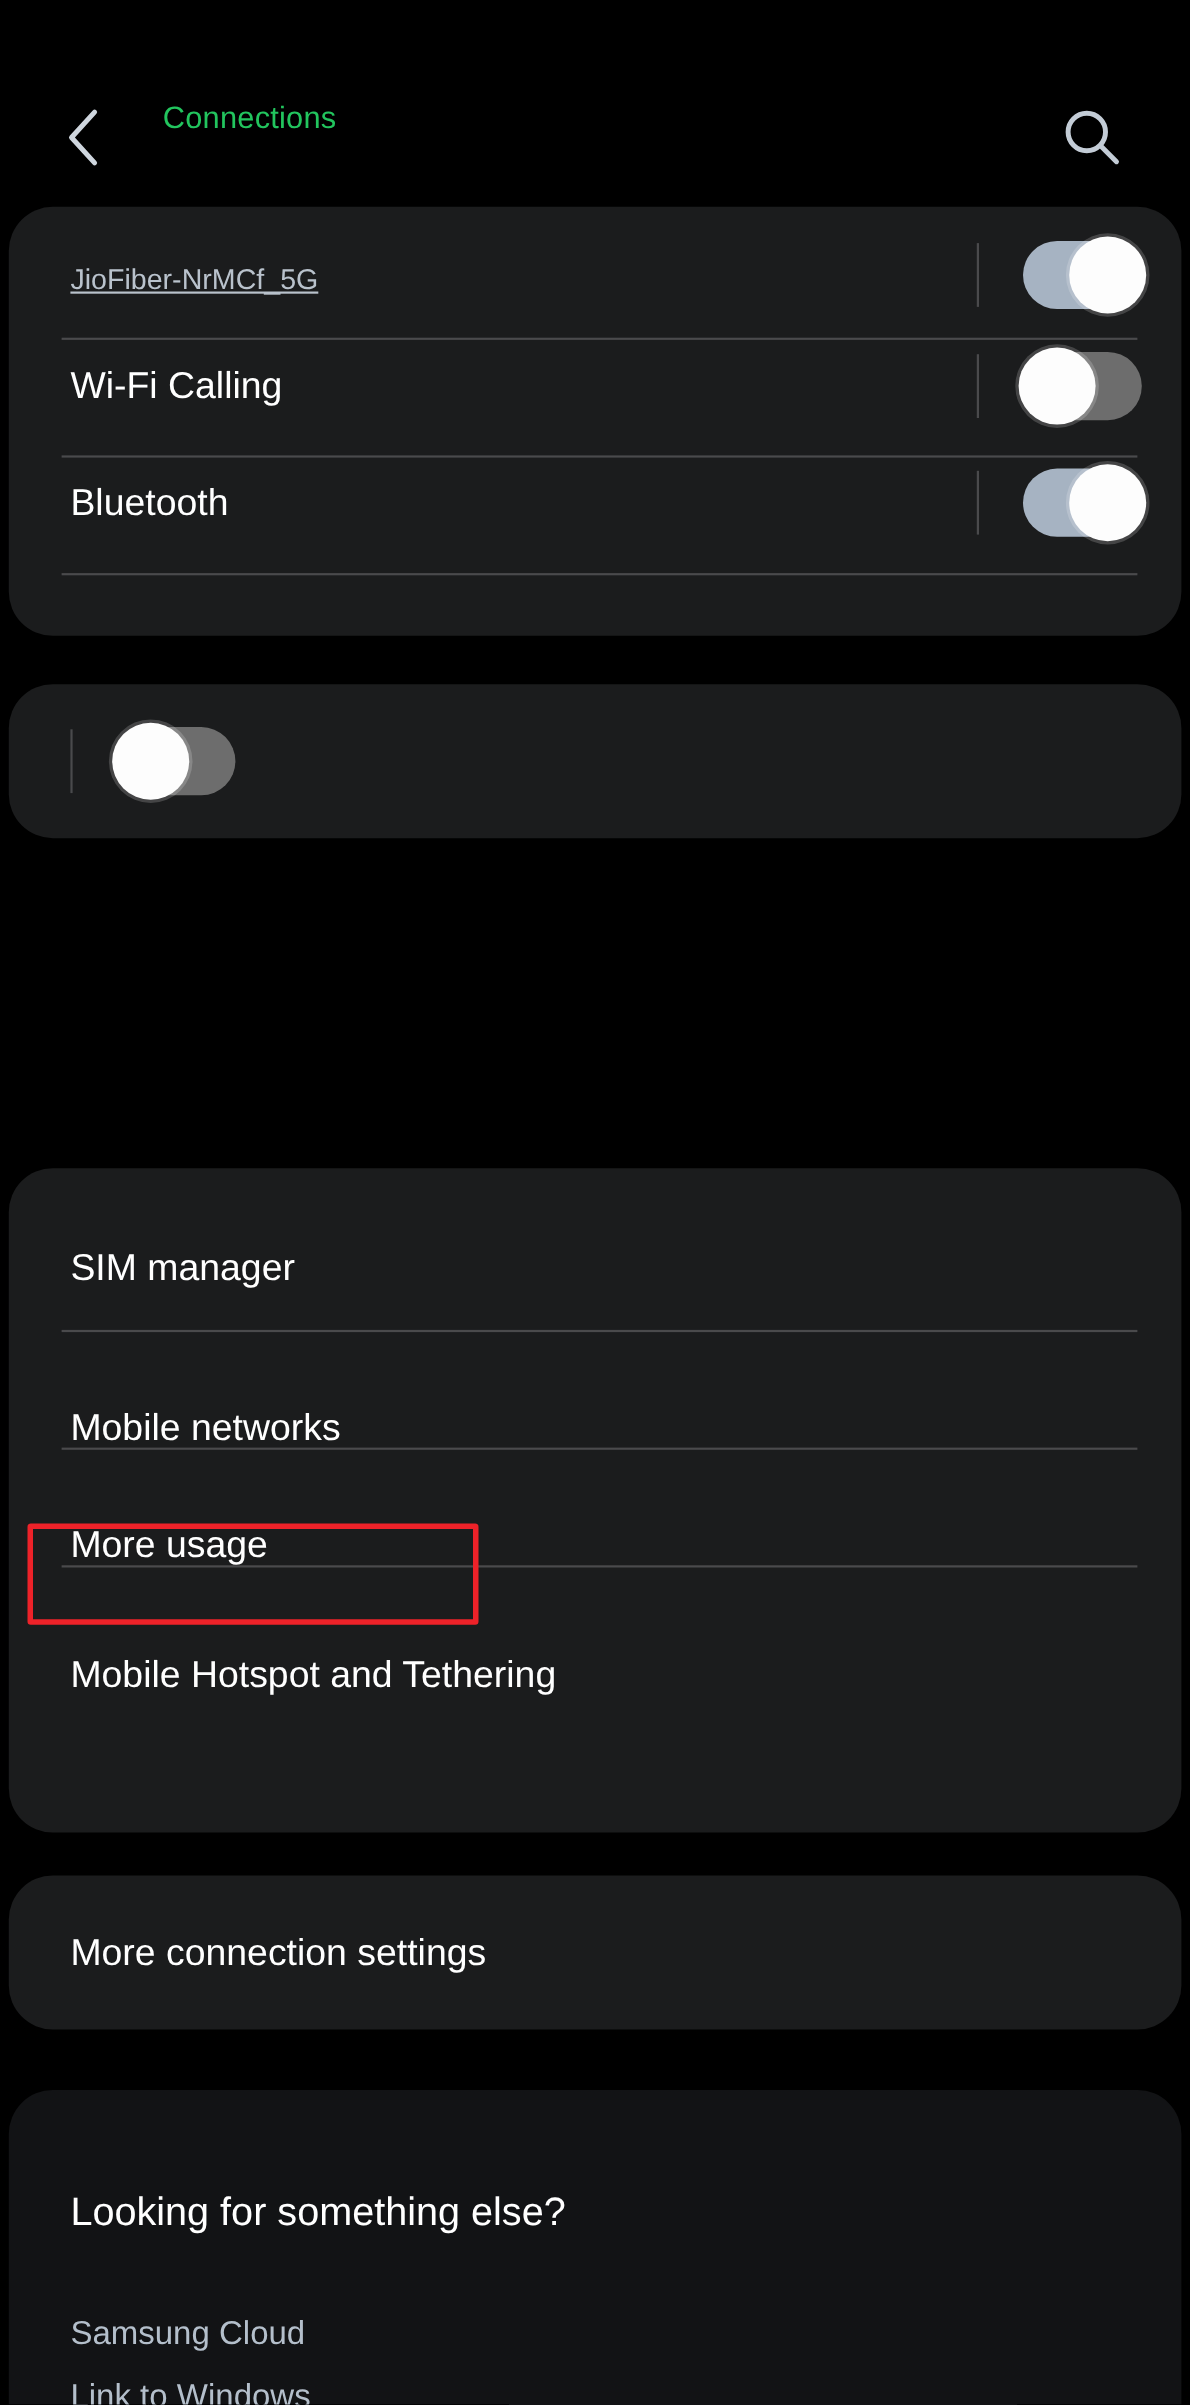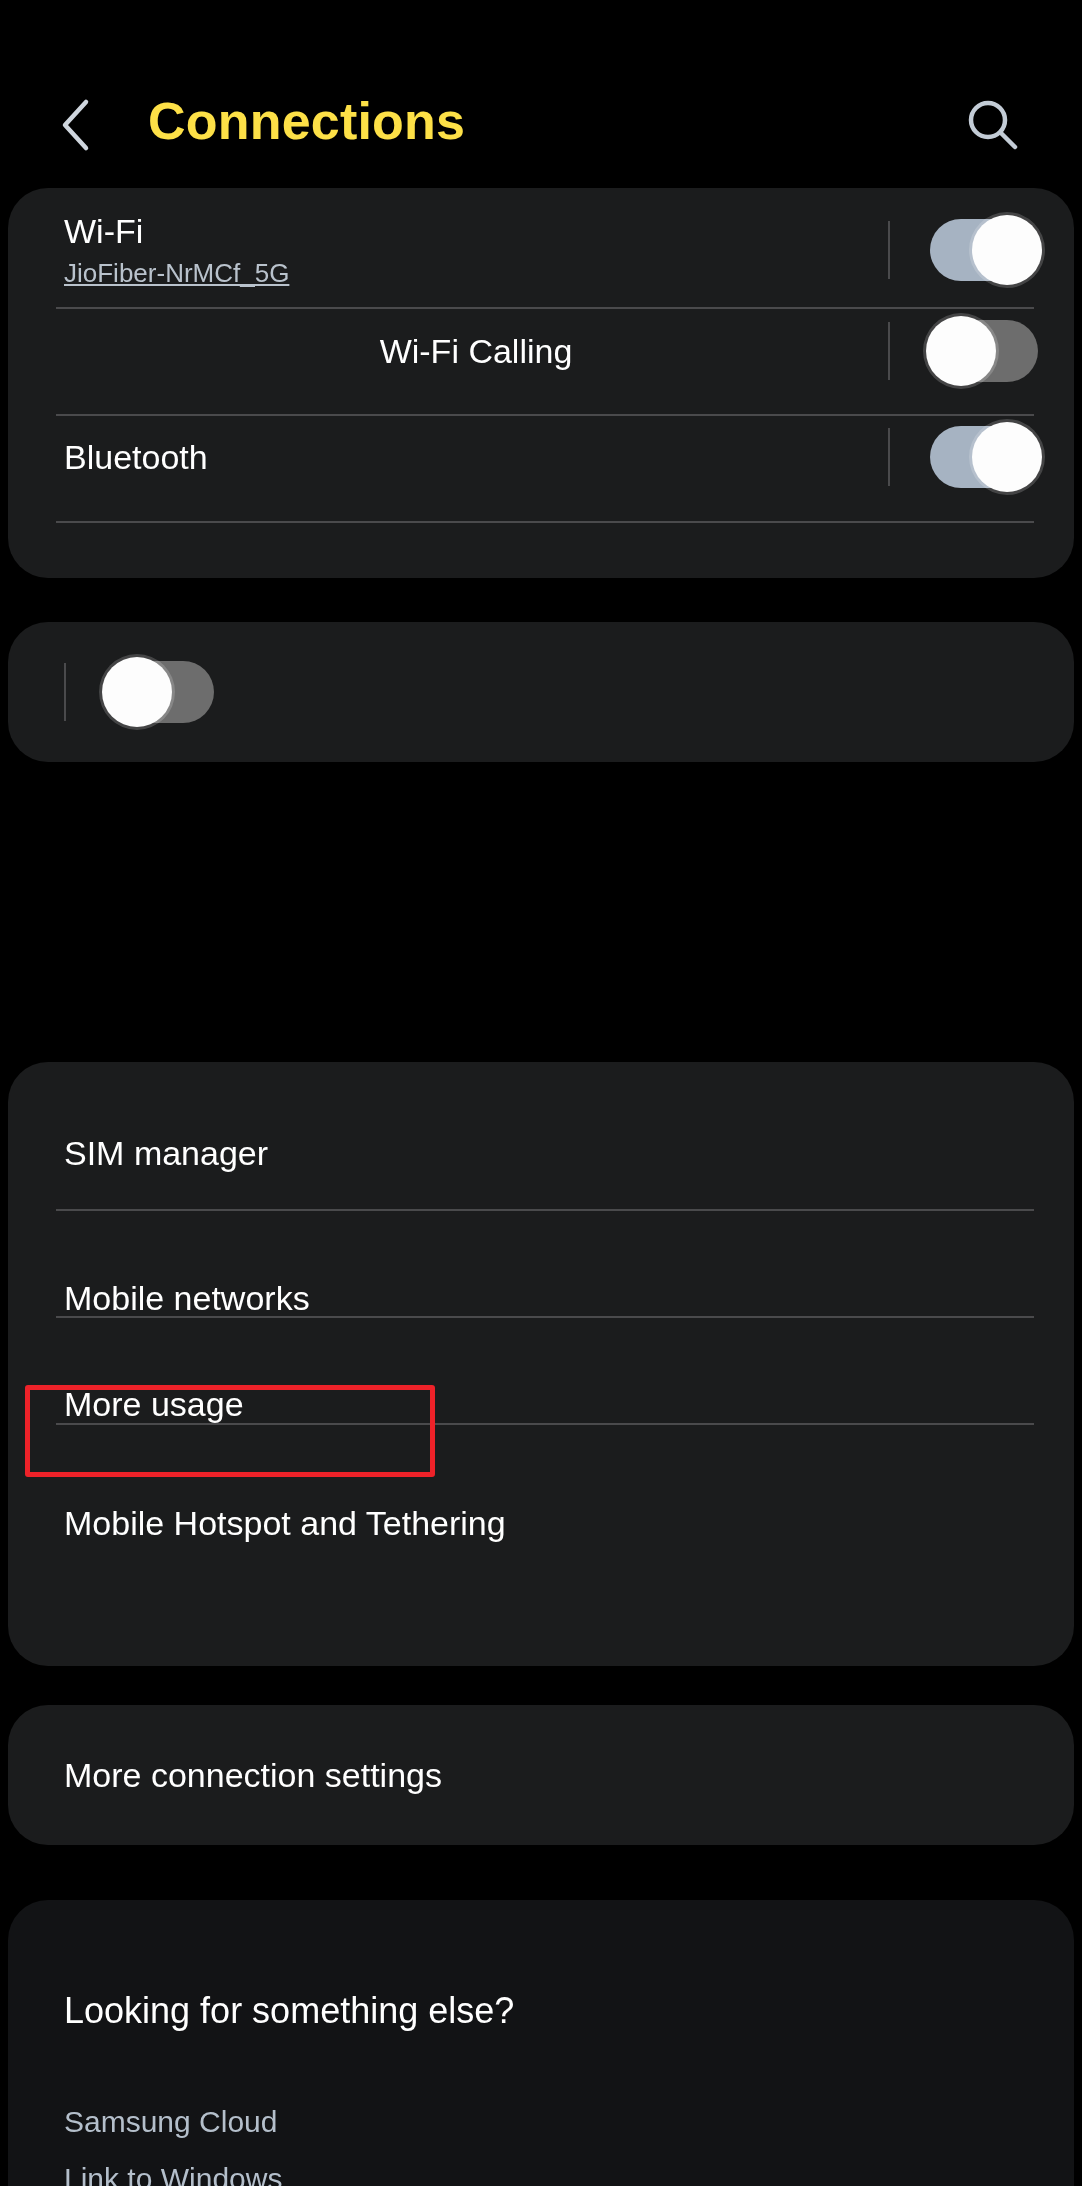--- a/index.html
+++ b/index.html
@@ -37,23 +37,23 @@
     top: 88px;
     width: 74px;
     height: 74px;
     cursor: pointer;
   }
   .back-btn svg { display: block; }
   .page-title {
     position: absolute;
     left: 148px;
     top: 91px;
-    font-size: 52px;
-    font-weight: 700;
-    color: #fde047;
+    font-size: 28px;
+    font-weight: 400;
+    color: #22c55e;
     letter-spacing: 0.2px;
     white-space: nowrap;
   }
   .search-btn {
     position: absolute;
     left: 958px;
     top: 90px;
     width: 70px;
     height: 70px;
     cursor: pointer;
@@ -192,34 +192,33 @@
         <circle cx="30" cy="30" r="17" stroke="#c3ccd6" stroke-width="4.5"></circle>
         <line x1="42.5" y1="42.5" x2="57" y2="57" stroke="#c3ccd6" stroke-width="4.5" stroke-linecap="round"></line>
       </svg>
     </div>
   </div>
 
   <div class="card" style="top:188px;height:390px;">
 
     <div class="row" style="height:110px;padding-top:14px;">
       <div class="row-texts">
-        <div class="row-title">Wi-Fi</div>
         <div class="row-sub">JioFiber-NrMCf_5G</div>
       </div>
       <div class="toggle-wrap">
         <div class="toggle-sep"></div>
         <div class="switch on">
           <div class="knob"></div>
         </div>
       </div>
     </div>
 
     <div class="divider" style="top:119px;"></div>
 
-    <div class="row" style="height:106px;text-align:center;">
+    <div class="row" style="height:106px;">
       <div class="row-texts">
         <div class="row-title">Wi-Fi Calling</div>
       </div>
       <div class="toggle-wrap">
         <div class="toggle-sep"></div>
         <div class="switch off">
           <div class="knob"></div>
         </div>
       </div>
     </div>

